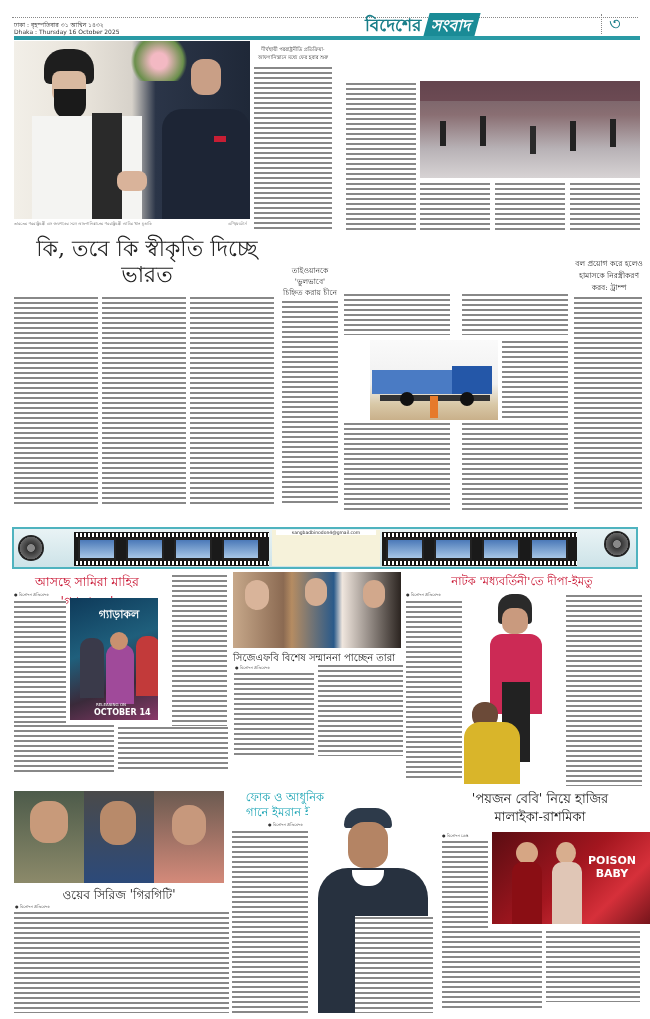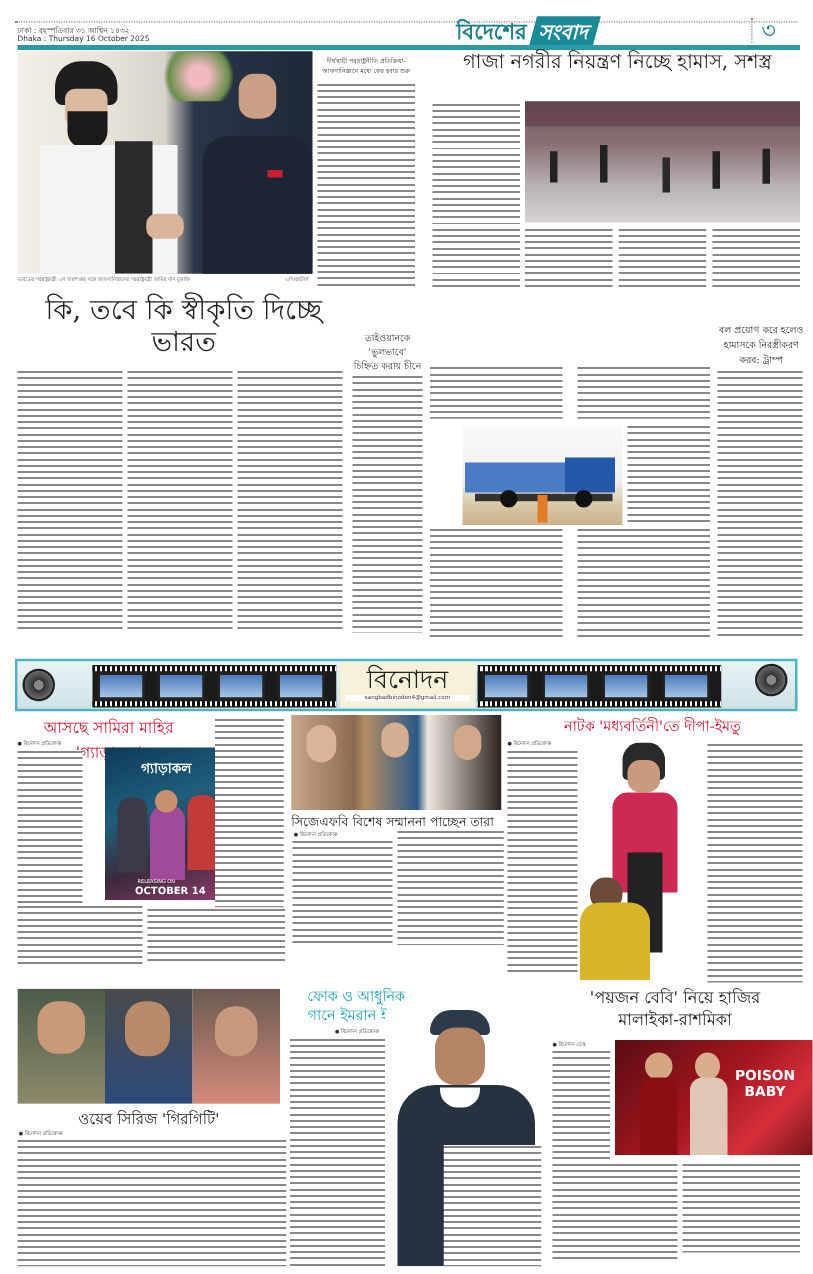--- a/index.html
+++ b/index.html
@@ -63,21 +63,20 @@
 <div class="abs lines" style="left:190px;top:296px;width:84px;height:210px"></div>
 
 <div class="abs h-big" style="left:282px;top:265px;width:56px;font-size:7.5px;line-height:11px;color:#333">
   <div>তাইওয়ানকে 'ভুলভাবে'</div>
   <div>চিহ্নিত করায় চীনে ৬০</div>
   <div>হাজার মানচিত্র জব্দ</div>
 </div>
 <div class="abs lines" style="left:282px;top:300px;width:56px;height:206px"></div>
 
 <div class="abs h-big" style="left:346px;top:40px;width:296px;font-size:15.5px;line-height:19px">
-  <div>গাজা নগরীর নিয়ন্ত্রণ নিচ্ছে হামাস, সশস্ত্র</div>
 </div>
 <div class="abs lines" style="left:346px;top:82px;width:70px;height:150px"></div>
 <div class="abs photo" style="left:420px;top:81px;width:220px;height:97px;background:linear-gradient(180deg,#6e5c63 0%,#8a6f73 35%,#b8b2b6 70%,#d7d3d4 100%)">
   <div class="abs" style="left:20px;top:40px;width:6px;height:25px;background:#222"></div>
   <div class="abs" style="left:60px;top:35px;width:6px;height:30px;background:#222"></div>
   <div class="abs" style="left:110px;top:45px;width:6px;height:28px;background:#2a2a2a"></div>
   <div class="abs" style="left:150px;top:40px;width:6px;height:30px;background:#222"></div>
   <div class="abs" style="left:190px;top:38px;width:6px;height:28px;background:#222"></div>
   <div class="abs" style="left:0;top:0;width:220px;height:20px;background:#5a2e3a;opacity:.5"></div>
 </div>
@@ -121,29 +120,28 @@
   </div>
   <div class="abs" style="left:368px;top:3px;width:195px;height:34px;background:#1a1a1a">
     <div class="sprockets" style="top:1px"></div>
       <div class="sprockets" style="bottom:1px"></div>
     <div class="frame" style="left:4px;top:6px;height:22px"></div>
     <div class="frame" style="left:52px;top:6px;height:22px"></div>
     <div class="frame" style="left:100px;top:6px;height:22px"></div>
     <div class="frame" style="left:148px;top:6px;height:22px"></div>
   </div>
   <div class="abs" style="left:258px;top:1px;width:108px;height:36px;background:#f6f2da;text-align:center">
-    <div style="font-family:'DejaVu Serif',serif;font-size:20px;line-height:26px;color:#222">বিনোদন</div>
     <div style="font-size:4.5px;color:#333;background:#fff;margin:0 4px">sangbadbinodon4@gmail.com</div>
   </div>
 </div>
 
 <div class="abs h-red" style="left:12px;top:573px;width:150px;font-size:12.5px">আসছে সামিরা মাহির 'গ্যাড়াকল'</div>
 <div class="abs byline" style="left:14px;top:592px">● বিনোদন প্রতিবেদক</div>
 <div class="abs lines" style="left:14px;top:600px;width:52px;height:128px"></div>
-<div class="abs photo" style="left:84px;top:598px;width:88px;height:122px;background:linear-gradient(160deg,#0e3a5a 0%,#1f5f7c 40%,#3a2a3a 70%,#8a3a6a 100%)">
+<div class="abs photo" style="left:70px;top:598px;width:88px;height:122px;background:linear-gradient(160deg,#0e3a5a 0%,#1f5f7c 40%,#3a2a3a 70%,#8a3a6a 100%)">
   <div class="abs" style="left:0;top:8px;width:98px;text-align:center;color:#fff;font-weight:bold;font-size:11px;font-family:'DejaVu Serif',serif">গ্যাড়াকল</div>
   <div class="abs" style="left:36px;top:46px;width:28px;height:60px;background:#a04a9a;border-radius:12px 12px 0 0"></div>
   <div class="abs" style="left:40px;top:34px;width:18px;height:18px;background:#c9916f;border-radius:50%"></div>
   <div class="abs" style="left:10px;top:40px;width:24px;height:60px;background:#3a3a4a;border-radius:10px 10px 0 0"></div>
   <div class="abs" style="left:66px;top:38px;width:24px;height:60px;background:#c23a3a;border-radius:10px 10px 0 0"></div>
   <div class="abs" style="left:26px;top:104px;font-size:4px;color:#fff">RELEASING ON</div>
   <div class="abs" style="left:24px;top:110px;font-size:8px;color:#fff;font-weight:bold">OCTOBER 14</div>
 </div>
 <div class="abs lines" style="left:172px;top:574px;width:55px;height:152px"></div>
 <div class="abs lines" style="left:14px;top:724px;width:100px;height:50px"></div>

